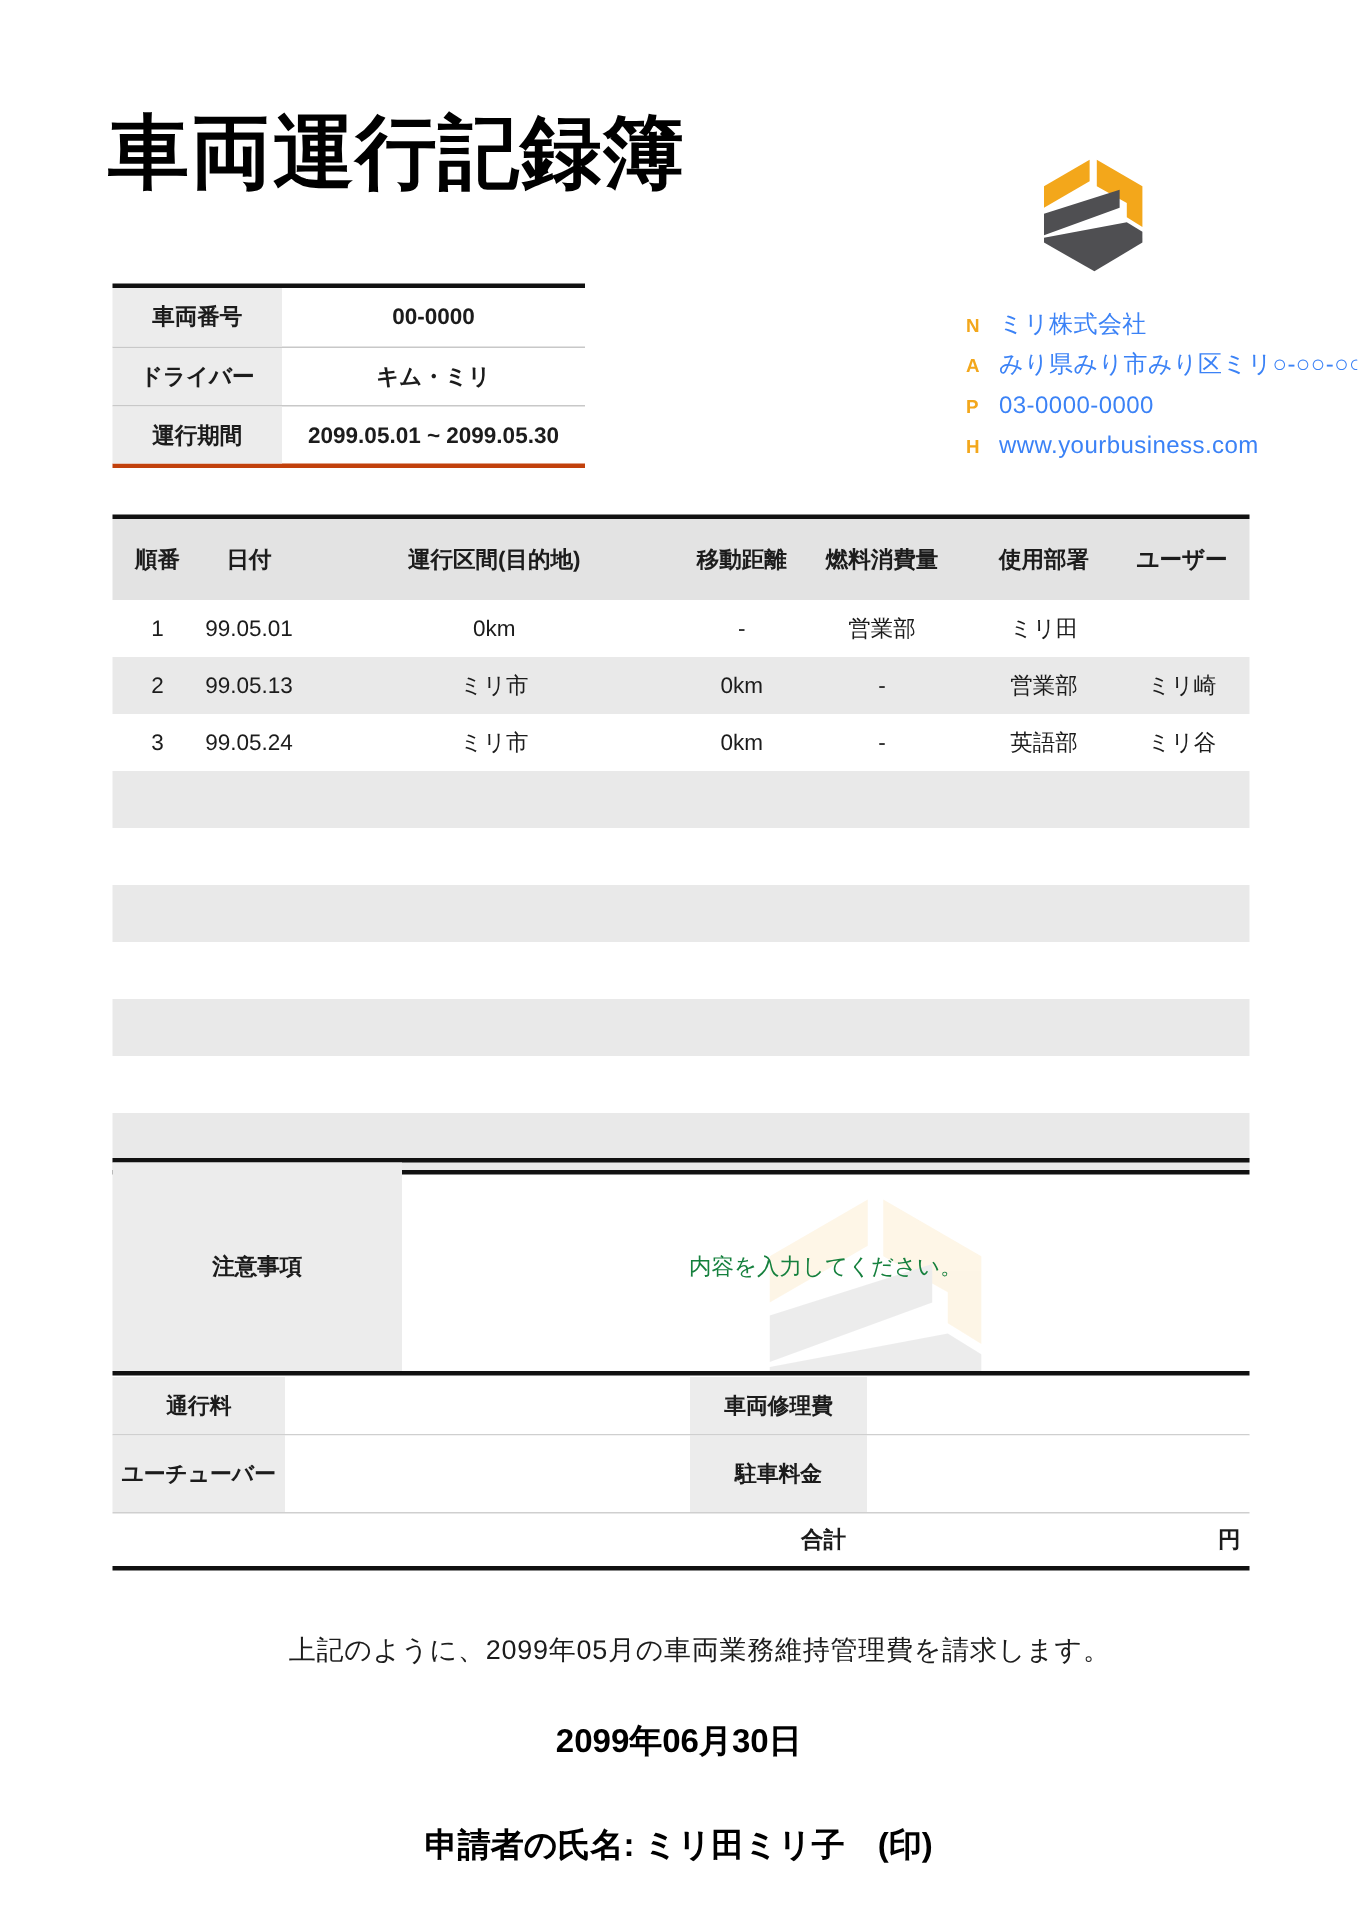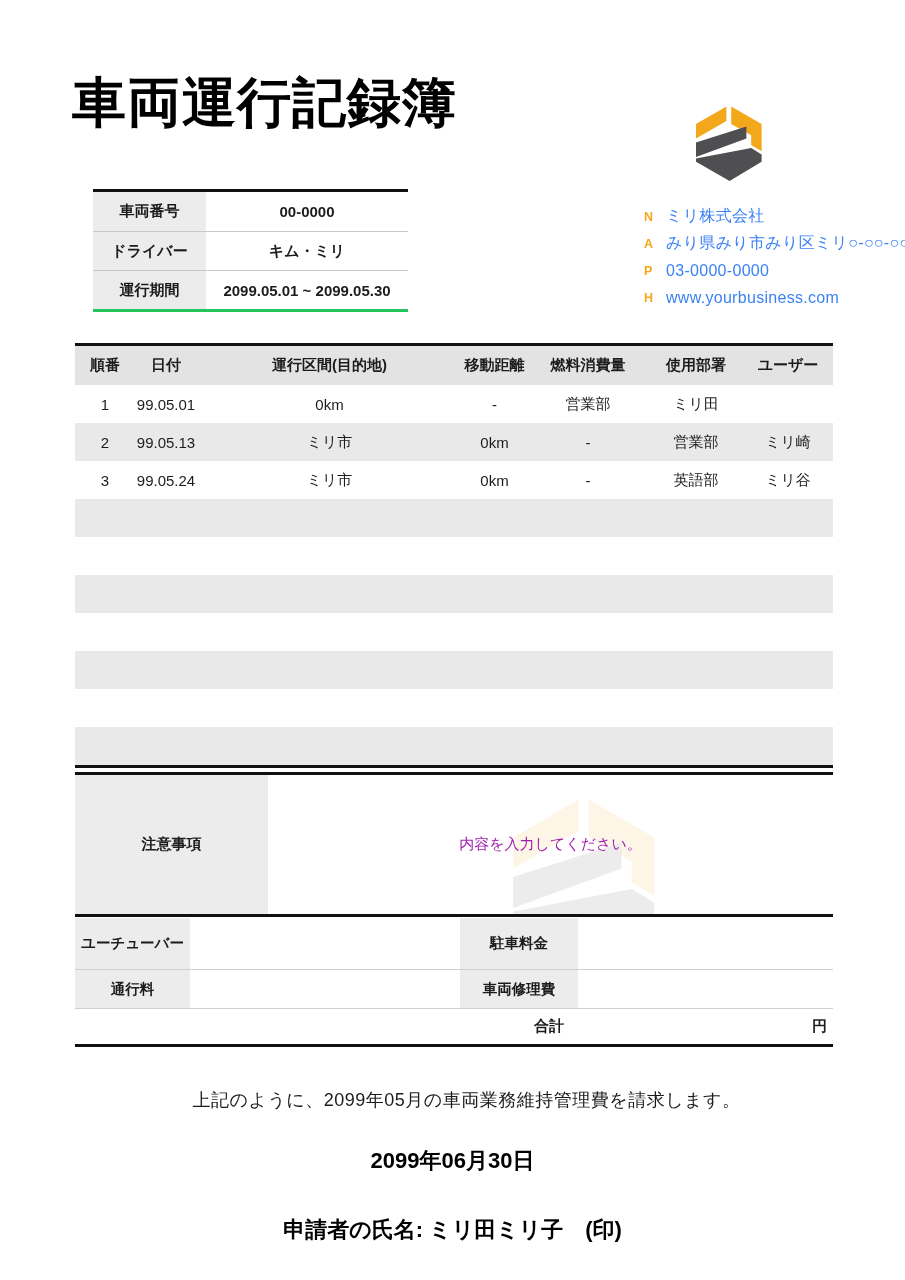--- a/index.html
+++ b/index.html
@@ -13,51 +13,51 @@
     position:absolute; left:72px; top:74px; margin:0;
     font-size:54px; font-weight:900; letter-spacing:1px; color:#000; line-height:1.05;
   }
   .logo { position:absolute; left:688px; top:97px; width:80px; height:91px; }
   .company { position:absolute; left:644px; top:203px; }
   .company-row { display:flex; align-items:center; height:27px; }
   .company-letter { width:22px; font-size:12.5px; font-weight:bold; color:#F3A71B; }
   .company-text { font-size:16px; color:#3b82f6; letter-spacing:0.3px; white-space:nowrap; }
   
   .info-table {
-    position:absolute; left:93px; top:189px; width:315px;
-    border-top:3px solid #111; border-bottom:3px solid #22c55e;
+    position:absolute; left:75px; top:189px; width:315px;
+    border-top:3px solid #111; border-bottom:3px solid #c2410c;
   }
   .info-row { display:flex; height:39px; border-top:1px solid #c8c8c8; }
   .info-row:first-child { border-top:none; }
   .info-label {
     width:113px; background:#ececec; display:flex; align-items:center; justify-content:center;
     font-size:15px; font-weight:bold;
   }
   .info-value { flex:1; display:flex; align-items:center; justify-content:center; font-size:15px; font-weight:bold; }
   
   .log-table {
     position:absolute; left:75px; top:343px; width:758px;
     border-top:3px solid #111; border-bottom:3px solid #111;
   }
   .log-row { display:grid; grid-template-columns:60px 62px 265px 65px 122px 94px 90px; height:38px; }
   .log-row > div { display:flex; align-items:center; justify-content:center; font-size:15px; }
-  .log-header { background:#e3e3e3; height:39px; }
+  .log-header { background:#e3e3e3; height:54px; }
   .log-header > div { font-weight:bold; }
   .log-row.alt { background:#e9e9e9; }
   
   .notes {
     position:absolute; left:75px; top:772px; width:758px; height:145px;
     border-top:3px solid #111; border-bottom:3px solid #111; display:flex;
   }
   .notes-label {
     width:193px; background:#ececec; display:flex; align-items:center; justify-content:center;
     font-size:15px; font-weight:bold;
   }
   .notes-content { flex:1; position:relative; display:flex; align-items:center; justify-content:center; overflow:hidden; }
-  .notes-text { position:relative; font-size:15px; color:#a21caf; z-index:1; }
+  .notes-text { position:relative; font-size:15px; color:#15803d; z-index:1; }
   .watermark {
     position:absolute; left:50%; top:4px; transform:translateX(-32%);
     width:172px; height:196px; opacity:0.10; z-index:0;
   }
   
   .fees { position:absolute; left:75px; top:918px; width:758px; border-bottom:3px solid #111; }
   .fee-row { display:grid; grid-template-columns:115px 270px 118px 255px; border-bottom:1px solid #cfcfcf; }
   .fee-row.r1 { height:52px; }
   .fee-row.r2 { height:39px; }
   .fee-label {
@@ -182,30 +182,30 @@
         <polygon points="48,5 10,27 10,45 48,23" fill="#F3A71B"></polygon>
         <polygon points="54,5 92,27 92,61 79,53 79,41 54,27" fill="#F3A71B"></polygon>
         <polygon points="10,50 73,30 73,45 10,68" fill="#4F4F52"></polygon>
         <polygon points="10,70 79,57 92,65 92,74 52,98 10,74" fill="#4F4F52"></polygon>
       </svg>
       <span class="notes-text">内容を入力してください。</span>
     </div>
   </div>
 
   <div class="fees">
+    <div class="fee-row r2">
+      <div class="fee-label">通行料</div>
+      <div class="fee-value"></div>
+      <div class="fee-label">車両修理費</div>
+      <div class="fee-value"></div>
+    </div>
     <div class="fee-row r1">
       <div class="fee-label">ユーチューバー</div>
       <div class="fee-value"></div>
       <div class="fee-label">駐車料金</div>
-      <div class="fee-value"></div>
-    </div>
-    <div class="fee-row r2">
-      <div class="fee-label">通行料</div>
-      <div class="fee-value"></div>
-      <div class="fee-label">車両修理費</div>
       <div class="fee-value"></div>
     </div>
     <div class="fee-total-row">
       <div></div>
       <div></div>
       <div class="fee-total-label">合計</div>
       <div class="fee-currency">円</div>
     </div>
   </div>
 

